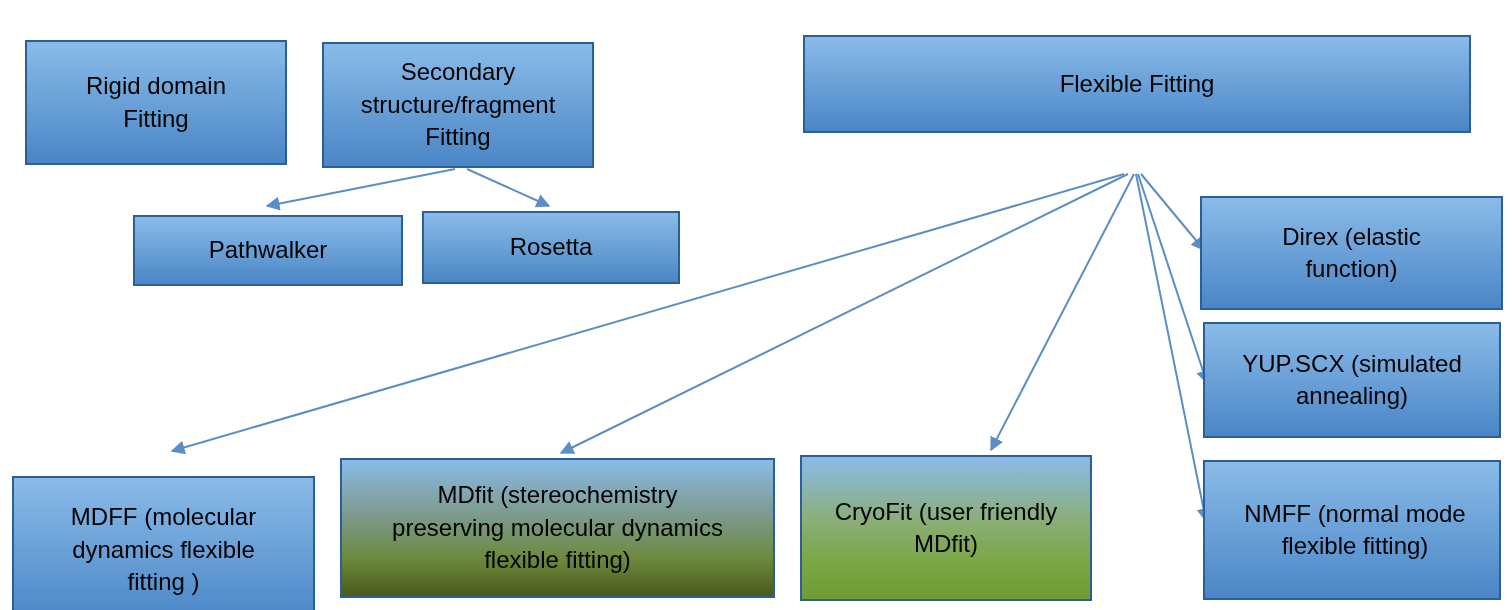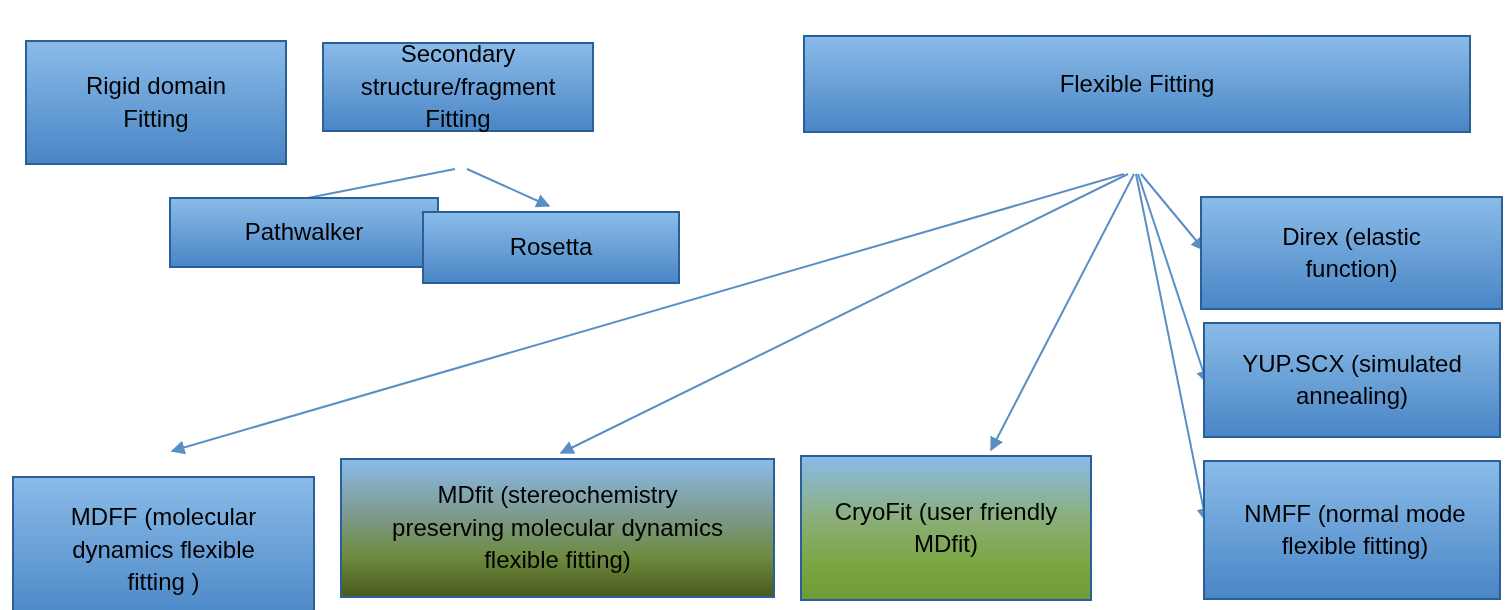--- a/index.html
+++ b/index.html
@@ -27,23 +27,23 @@
     color: #000000;
     font-size: 24px;
     line-height: 1.35;
     padding: 4px 10px;
   }
   .node-label {
     white-space: pre-line;
   }
   
   .node-rigid     { left: 25px;   top: 40px;  width: 262px; height: 125px; }
-  .node-secondary { left: 322px;  top: 42px;  width: 272px; height: 90px; }
+  .node-secondary { left: 322px;  top: 42px;  width: 272px; height: 126px; }
   .node-flexible  { left: 803px;  top: 35px;  width: 668px; height: 98px; text-align: right; }
-  .node-pathwalker{ left: 133px;  top: 197px; width: 270px; height: 71px; margin-left: 36px;  }
+  .node-pathwalker{ left: 133px;  top: 215px; width: 270px; height: 71px;  }
   .node-rosetta   { left: 422px;  top: 211px; width: 258px; height: 73px; align-items: center;  }
   .node-direx     { left: 1200px; top: 196px; width: 303px; height: 114px; }
   .node-yupscx    { left: 1203px; top: 322px; width: 298px; height: 116px; }
   .node-mdff      { left: 12px;   top: 456px; width: 303px; height: 148px; margin-top: 20px; }
   .node-mdfit     { left: 340px;  top: 458px; width: 435px; height: 140px;
                     background: linear-gradient(to bottom,
                       var(--blue-top, #8abbe8) 0%,
                       #7d9a8e 40%,
                       #6d8a3e 72%,
                       var(--mdfit-bottom, #4a5a1c) 100%); }

